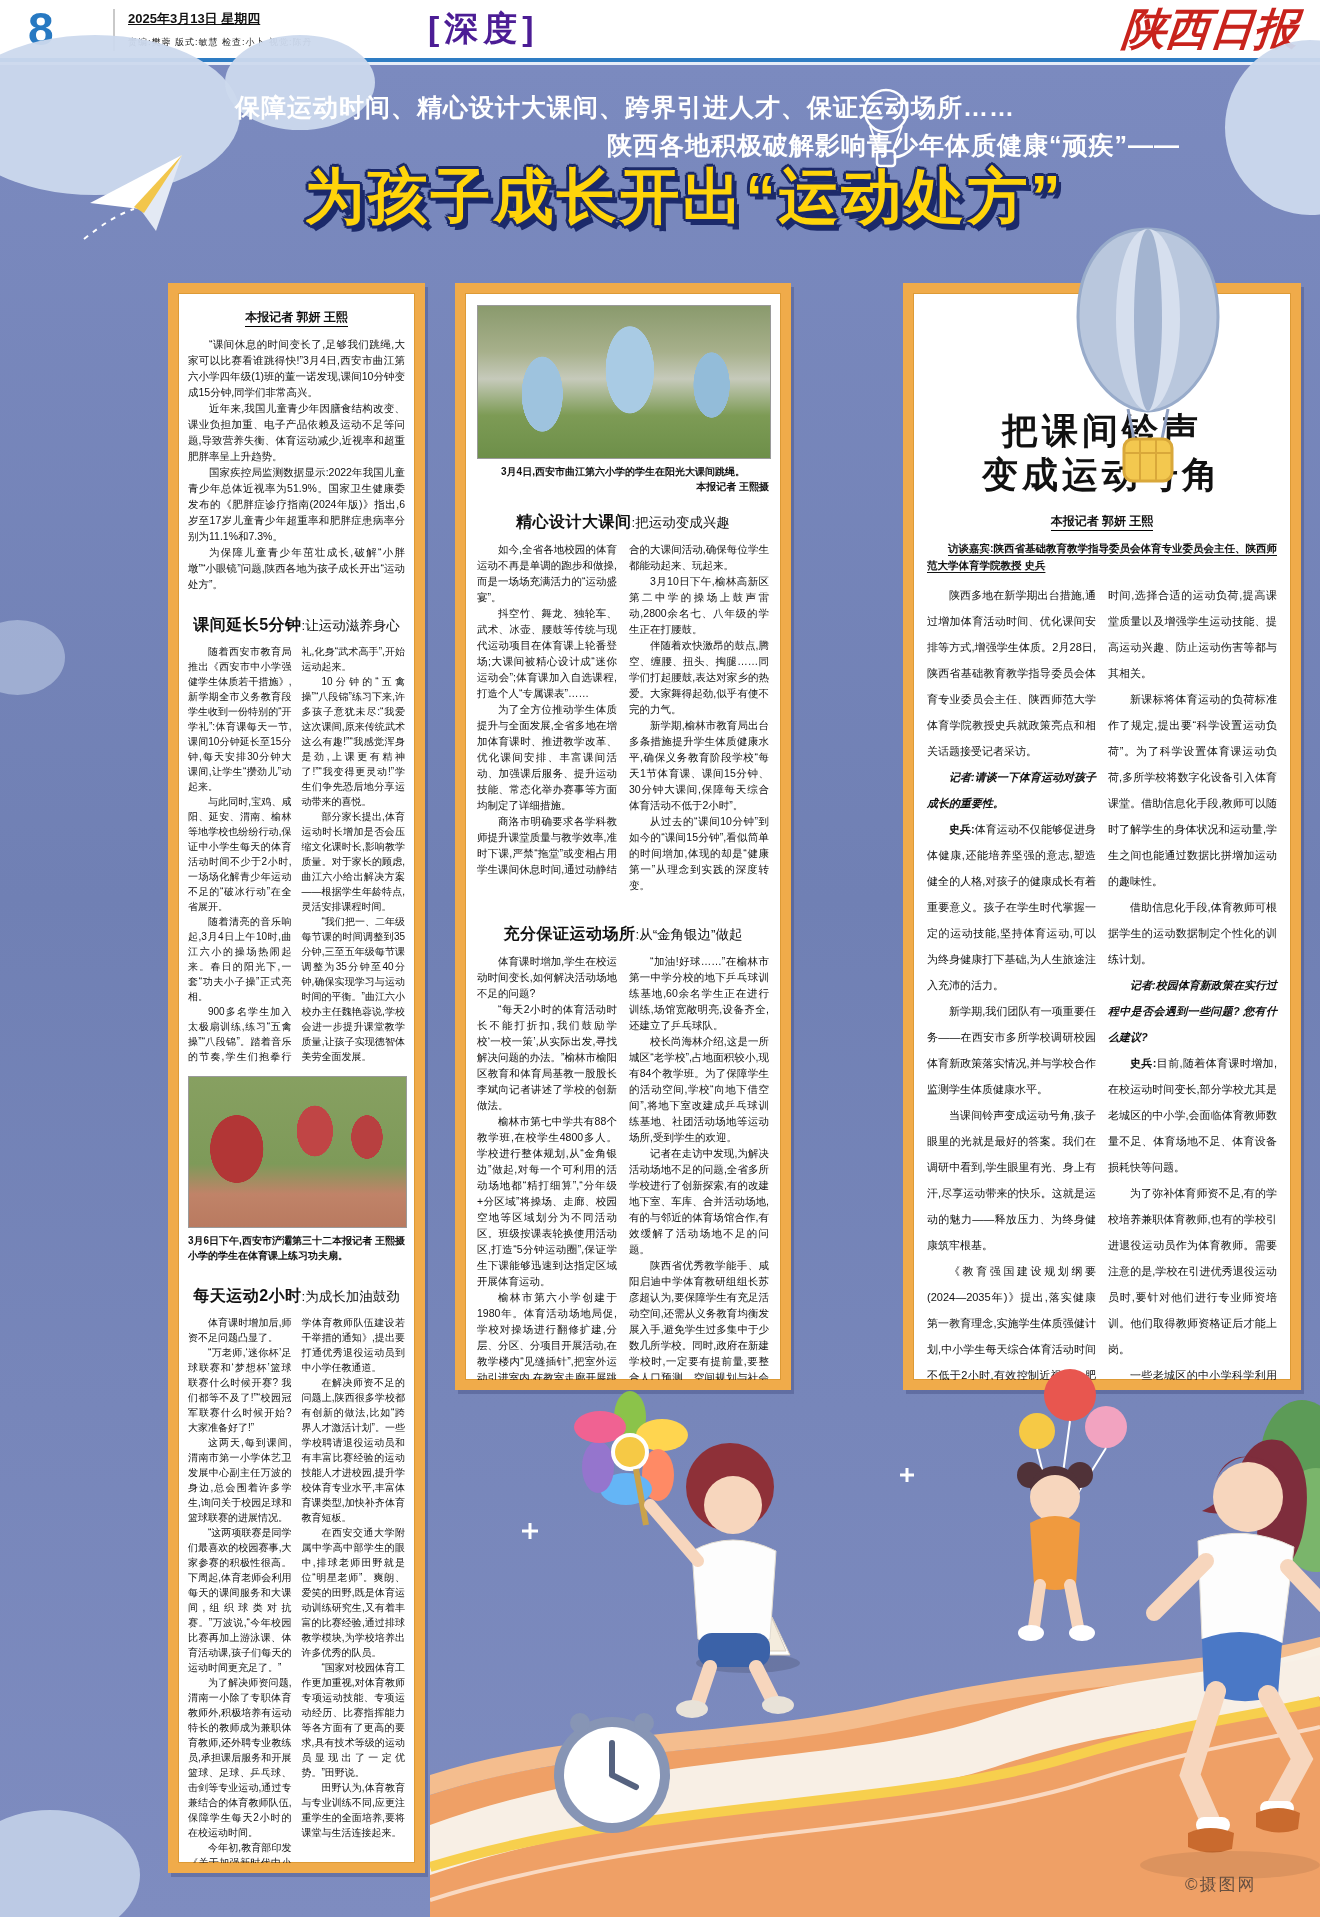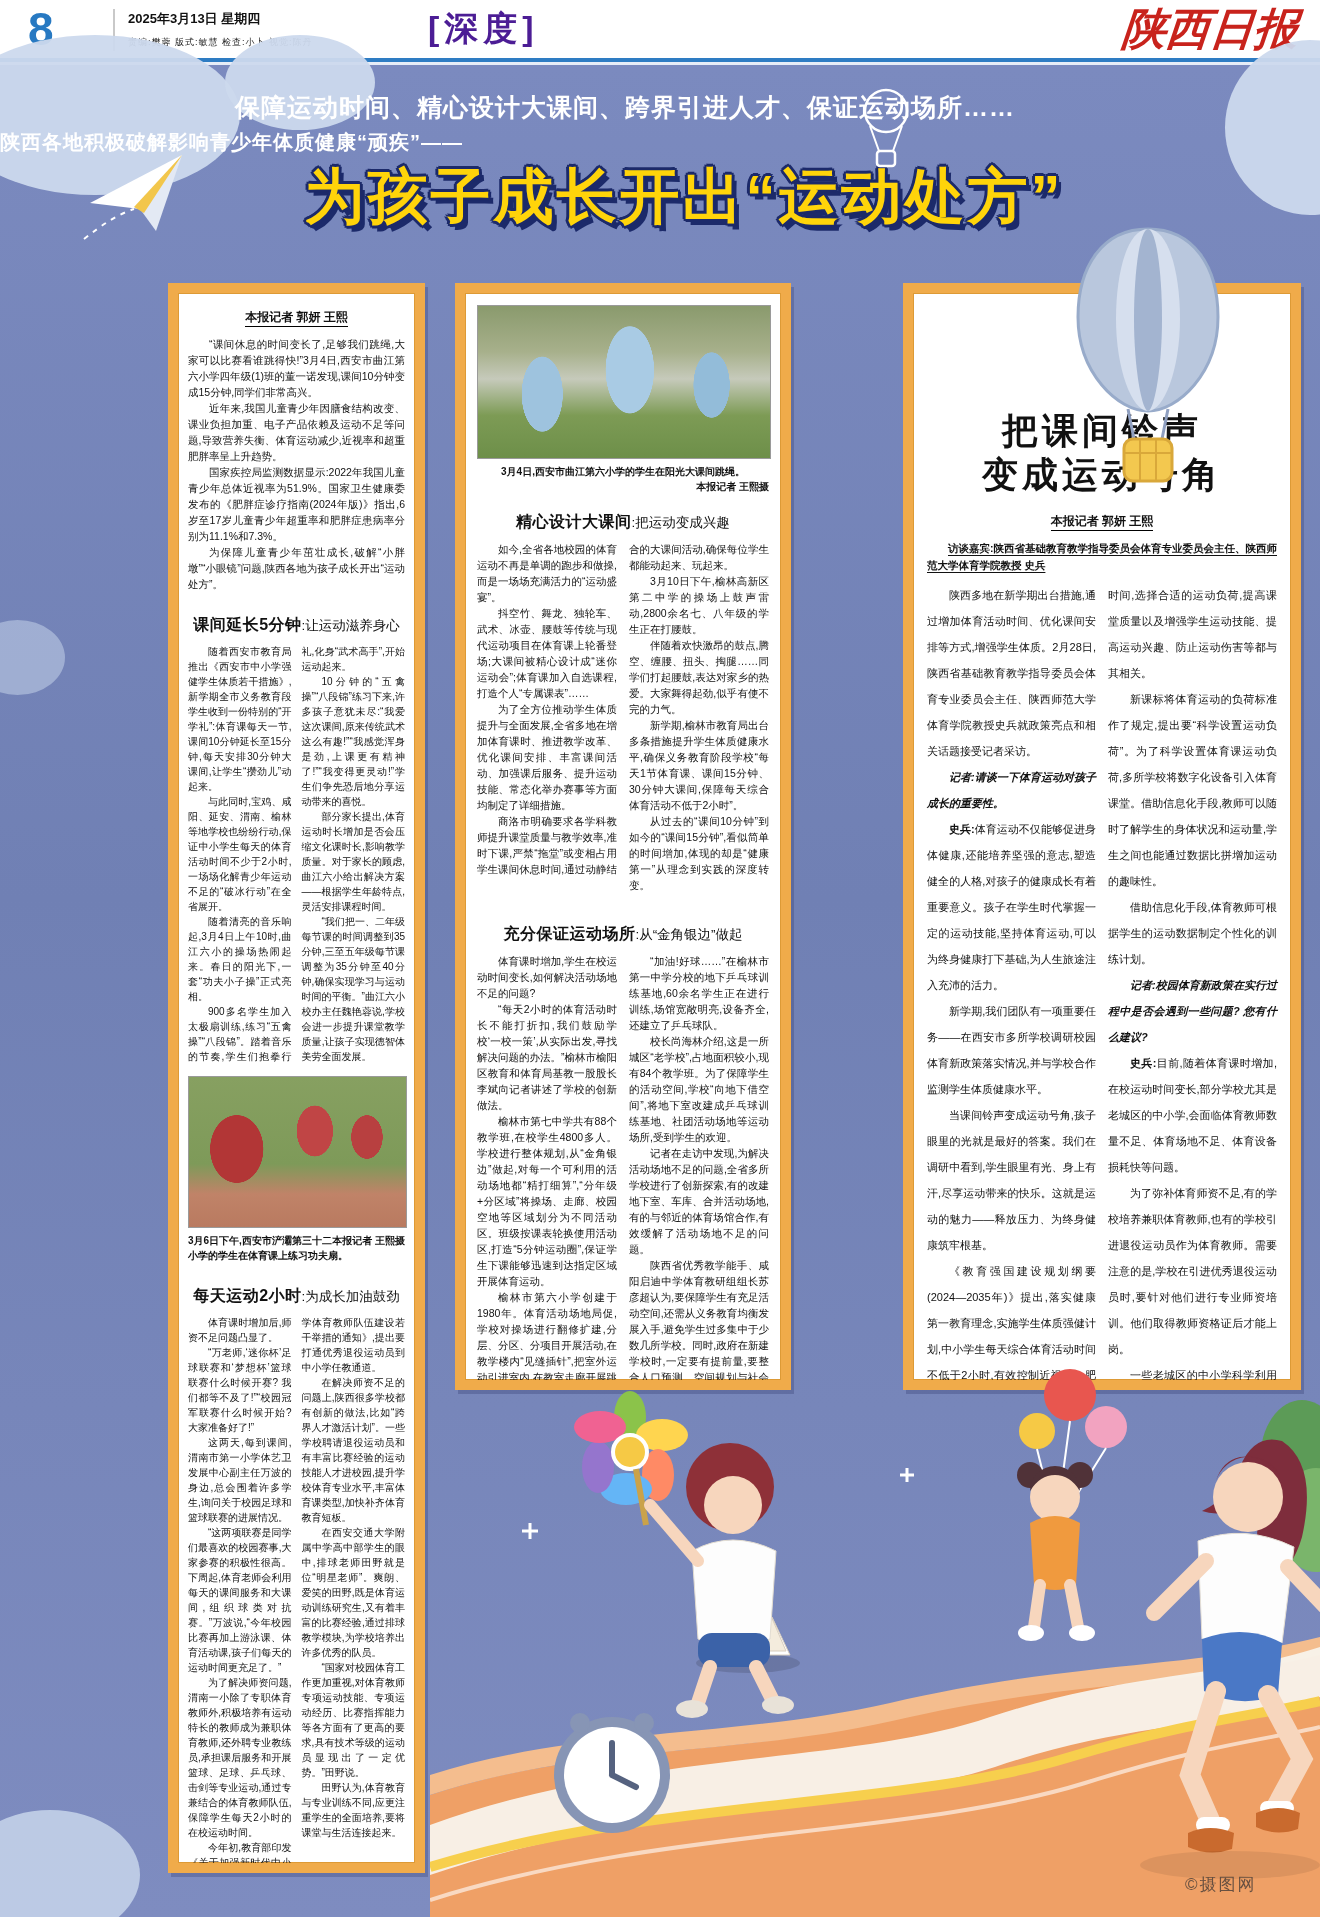--- a/index.html
+++ b/index.html
@@ -2,34 +2,34 @@
 <html><head>
 <meta charset="utf-8">
 <style>
   html,body{margin:0;padding:0;}
   .page{position:relative;width:1320px;height:1917px;background:#e7edf7;overflow:hidden;
         font-family:"Liberation Sans",sans-serif;color:#111;}
   
   .hdr{position:absolute;top:0;left:0;width:1320px;height:58px;background:#fff;}
   .pagenum{position:absolute;left:28px;top:2px;font-size:46px;font-weight:bold;color:#2779c2;}
   .hdr-div{position:absolute;left:113px;top:9px;width:2px;height:42px;background:#c9c9c9;}
-  .hdr-date{position:absolute;left:128px;top:10px;font-size:13px;font-weight:bold;color:#111;}
+  .hdr-date{position:absolute;left:128px;top:10px;font-size:13px;font-weight:bold;color:#111;text-decoration:underline;}
   .hdr-staff{position:absolute;left:128px;top:36px;font-size:9px;color:#222;letter-spacing:1px;}
   .sec-mark{position:absolute;left:428px;top:6px;font-size:34px;font-weight:bold;color:#4c1d95;letter-spacing:5px;}
   .masthead{position:absolute;right:22px;top:0px;font-size:44px;font-weight:bold;font-style:italic;
             color:#c8231c;font-family:"DejaVu Serif",serif;transform:skewX(-5deg);}
   .hdr-rule{position:absolute;top:58px;left:0;width:1320px;height:4px;background:#2e7cc3;}
   
   .panel{position:absolute;top:65px;left:0;width:1320px;height:1852px;
          background:linear-gradient(180deg,#7b8abf 0%,#7080b4 45%,#7e8cc0 100%);}
   .cloud{position:absolute;background:#ccd9ed;border-radius:50%;opacity:.95;}
   .banner-l1{position:absolute;top:26px;left:0;width:1250px;text-align:center;color:#fff;
              font-size:25px;font-weight:bold;letter-spacing:1px;z-index:1;}
-  .banner-l2{position:absolute;top:64px;left:0;width:1180px;text-align:left;color:#fff;
-             font-size:20px;font-weight:bold;letter-spacing:1px;z-index:1;}
+  .banner-l2{position:absolute;top:64px;left:0;width:1180px;text-align:right;color:#fff;
+             font-size:25px;font-weight:bold;letter-spacing:1px;z-index:1;}
   .main-title{position:absolute;top:92px;left:0;width:1320px;text-align:center;margin:0;
               font-size:60px;font-weight:bold;letter-spacing:3px;color:#ffd40a;z-index:1;
               text-shadow:-2px -2px 0 #1c2a6a,2px -2px 0 #1c2a6a,-2px 2px 0 #1c2a6a,2px 2px 0 #1c2a6a,
                           0 -3px 0 #1c2a6a,0 3px 0 #1c2a6a,-3px 0 0 #1c2a6a,3px 0 0 #1c2a6a,5px 6px 0 #1c2a6a;padding-left:24px;}
   
   .card{position:absolute;box-sizing:border-box;background:#fff;border:10px solid #f0ab4a;
         box-shadow:3px 4px 0 rgba(30,40,90,.25), inset 0 0 0 1px #dd9a36;z-index:2;overflow:hidden;}
   .card1{left:168px;top:218px;width:257px;height:1590px;padding:12px 10px;}
   .card2{left:455px;top:218px;width:336px;height:1107px;padding:12px 12px;}
   .card3{left:903px;top:218px;width:398px;height:1107px;padding:12px 14px;}

